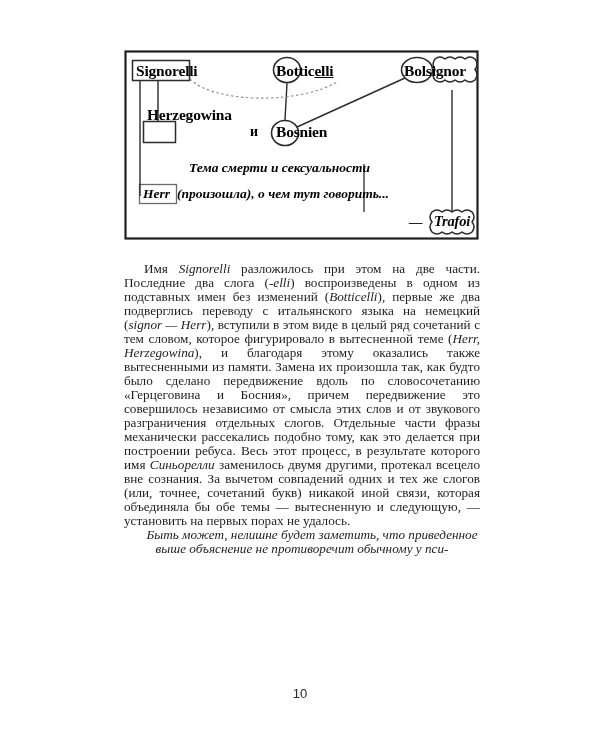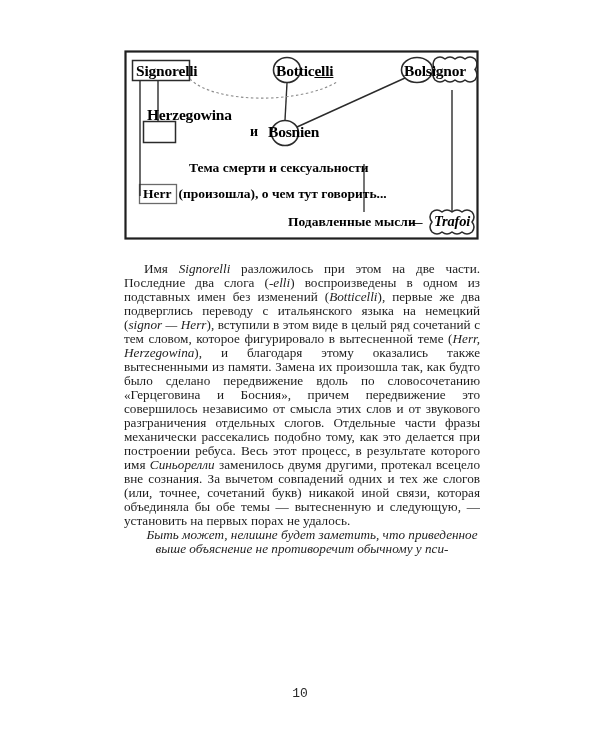--- a/index.html
+++ b/index.html
@@ -34,20 +34,21 @@
     white-space: nowrap;
     font-family: "Liberation Serif", "DejaVu Serif", serif;
     color: #000;
   }
   .dlabel-roman {
     font-weight: bold;
     font-size: 15.5px;
     letter-spacing: -0.2px;
   }
   .dlabel-ital {
+    font-style: italic;
     font-weight: bold;
     font-size: 13.5px;
   }
   .u-line { text-decoration: underline; text-decoration-thickness: 1.4px; text-underline-offset: 1px; }
 
   
   #body-text {
     position: absolute;
     left: 124px;
     top: 262px;
@@ -71,21 +72,21 @@
 
   
   #page-number {
     position: absolute;
     left: 0;
     top: 686px;
     width: 600px;
     text-align: center;
     font-size: 13px;
     color: #2a2a2a;
-    font-family: Liberation Mono, monospace;
+    font-family: Liberation Sans, sans-serif;
   }
 </style>
 </head>
 <body>
 
 <div id="diagram-wrap">
 
   <svg id="diagram-svg" width="600" height="250" viewBox="0 0 600 250">
 
     <rect x="125.5" y="51.5" width="352" height="187" fill="none" stroke="#1f1f1f" stroke-width="2.2"></rect>
@@ -130,27 +131,26 @@
   <div class="dlabel dlabel-roman" style="left:136px; top:62px;"><span>Signor</span><span>elli</span></div>
 
   <div class="dlabel dlabel-roman" style="left:276px; top:62px;"><span>Bo</span><span>ttic</span><span class="u-line">elli</span></div>
 
   <div class="dlabel dlabel-roman" style="left:404px; top:62px;"><span>Bol</span><span>signor</span></div>
 
   <div class="dlabel dlabel-roman" style="left:147px; top:106px;"><span>Her</span><span>zegowina</span></div>
 
   <div class="dlabel dlabel-roman" style="left:250px; top:124px; font-size:14px;">и</div>
 
-  <div class="dlabel dlabel-roman" style="left:268px; top:123px;"><span>Bo</span><span>snien</span></div>
+  <div class="dlabel dlabel-roman" style="left:276px; top:123px;"><span>Bo</span><span>snien</span></div>
 
   <div class="dlabel dlabel-ital" style="left:189px; top:160px;">Тема смерти и сексуальности</div>
 
   <div class="dlabel dlabel-ital" style="left:143px; top:186px;"><span>Herr</span><span style="margin-left:7px;">(произошла), о чем тут говорить...</span></div>
 
-  <div class="dlabel dlabel-ital" style="left:288px; top:214px;">Подавленные мысли</div>
   <div class="dlabel dlabel-ital" style="left:409px; top:214px;">—</div>
   <div class="dlabel dlabel-roman" style="left:434px; top:213px; font-size:14.5px;font-style:italic;">Trafoi</div>
 
 </div>
 
 <div id="body-text">
   <p><span>Имя </span><i>Signorelli</i><span> разложилось при этом на две части. Последние два слога (-</span><i>elli</i><span>) воспроизведены в одном из подставных имен без изменений (</span><i>Botticelli</i><span>), первые же два подверглись переводу с итальянского языка на немецкий (</span><i>signor — Herr</i><span>), вступили в этом виде в целый ряд сочетаний с тем словом, которое фигурировало в вытесненной теме (</span><i>Herr, Herzegowina</i><span>), и благодаря этому оказались также вытесненными из памяти. Замена их произошла так, как будто было сделано передвижение вдоль по словосочетанию «Герцеговина и Босния», причем передвижение это совершилось независимо от смысла этих слов и от звукового разграничения отдельных слогов. Отдельные части фразы механически рассекались подобно тому, как это делается при построении ребуса. Весь этот процесс, в результате которого имя </span><i>Синьорелли</i><span> заменилось двумя другими, протекал всецело вне сознания. За вычетом совпадений одних и тех же слогов (или, точнее, сочетаний букв) никакой иной связи, которая объединяла бы обе темы — вытесненную и следующую, — установить на первых порах не удалось.</span></p>
 
   <p class="last-para"><span>Быть может, нелишне будет заметить, что приведенное выше объяснение не противоречит обычному у пси-</span></p>
 </div>

